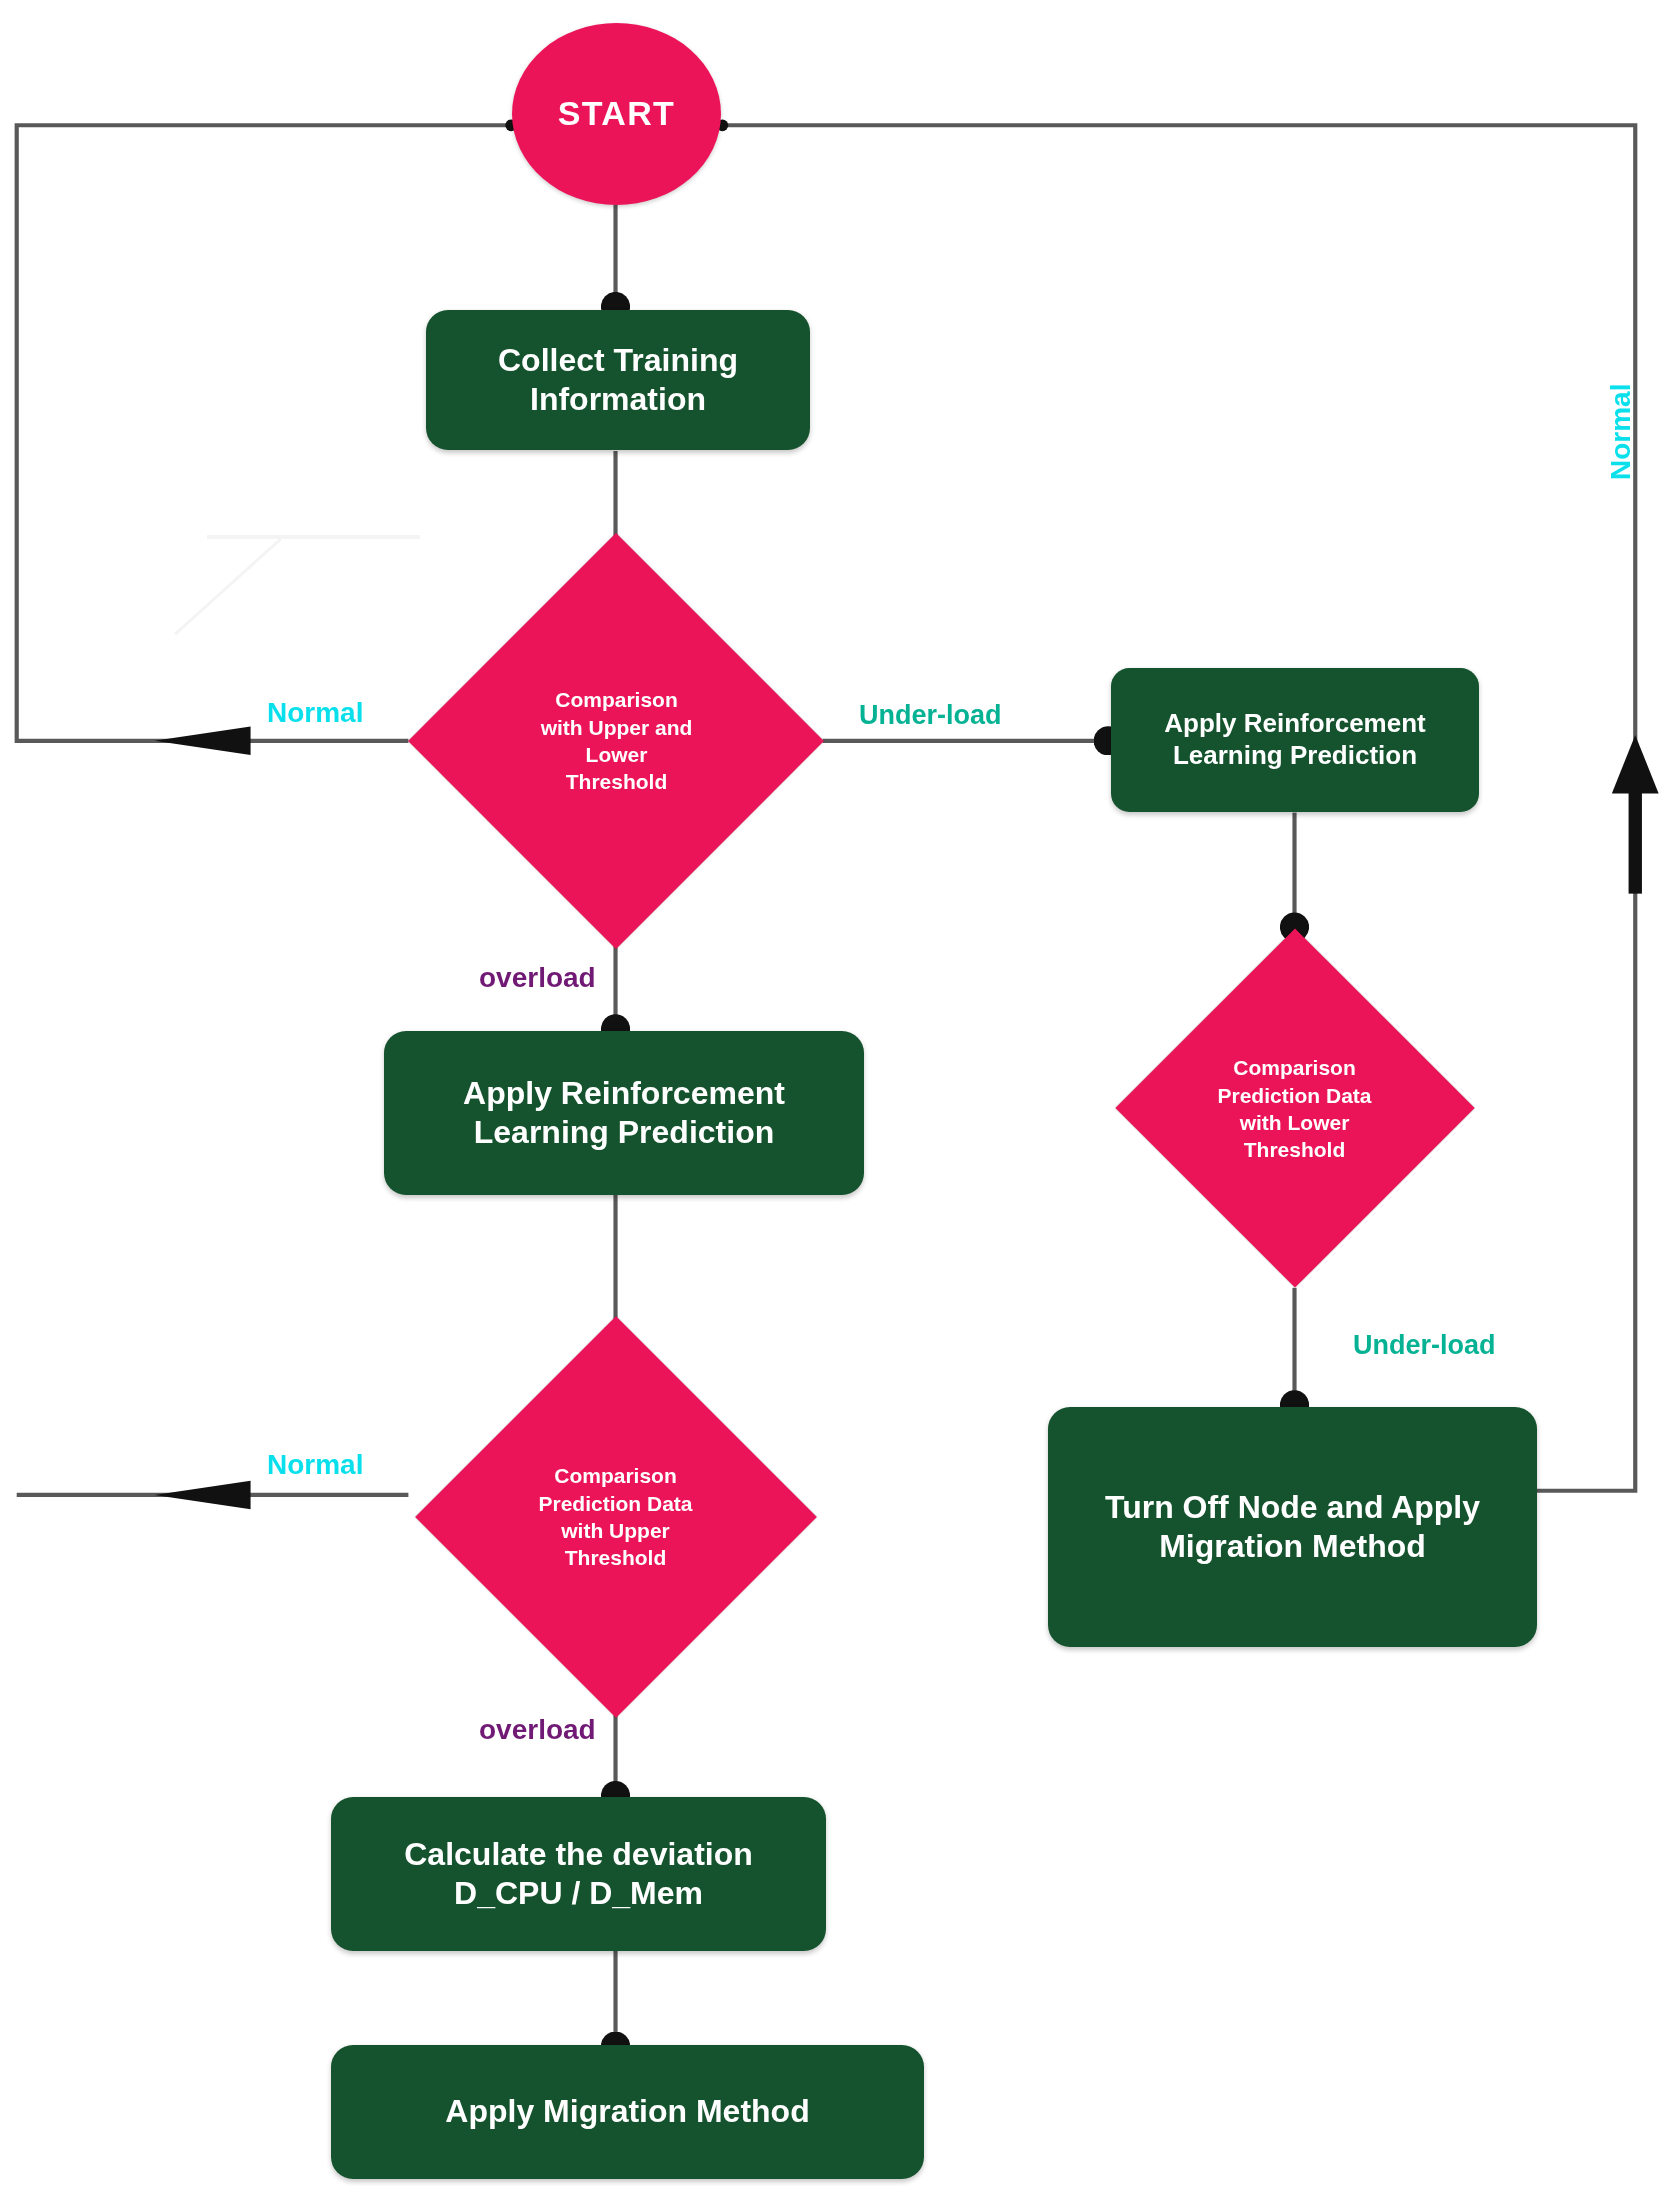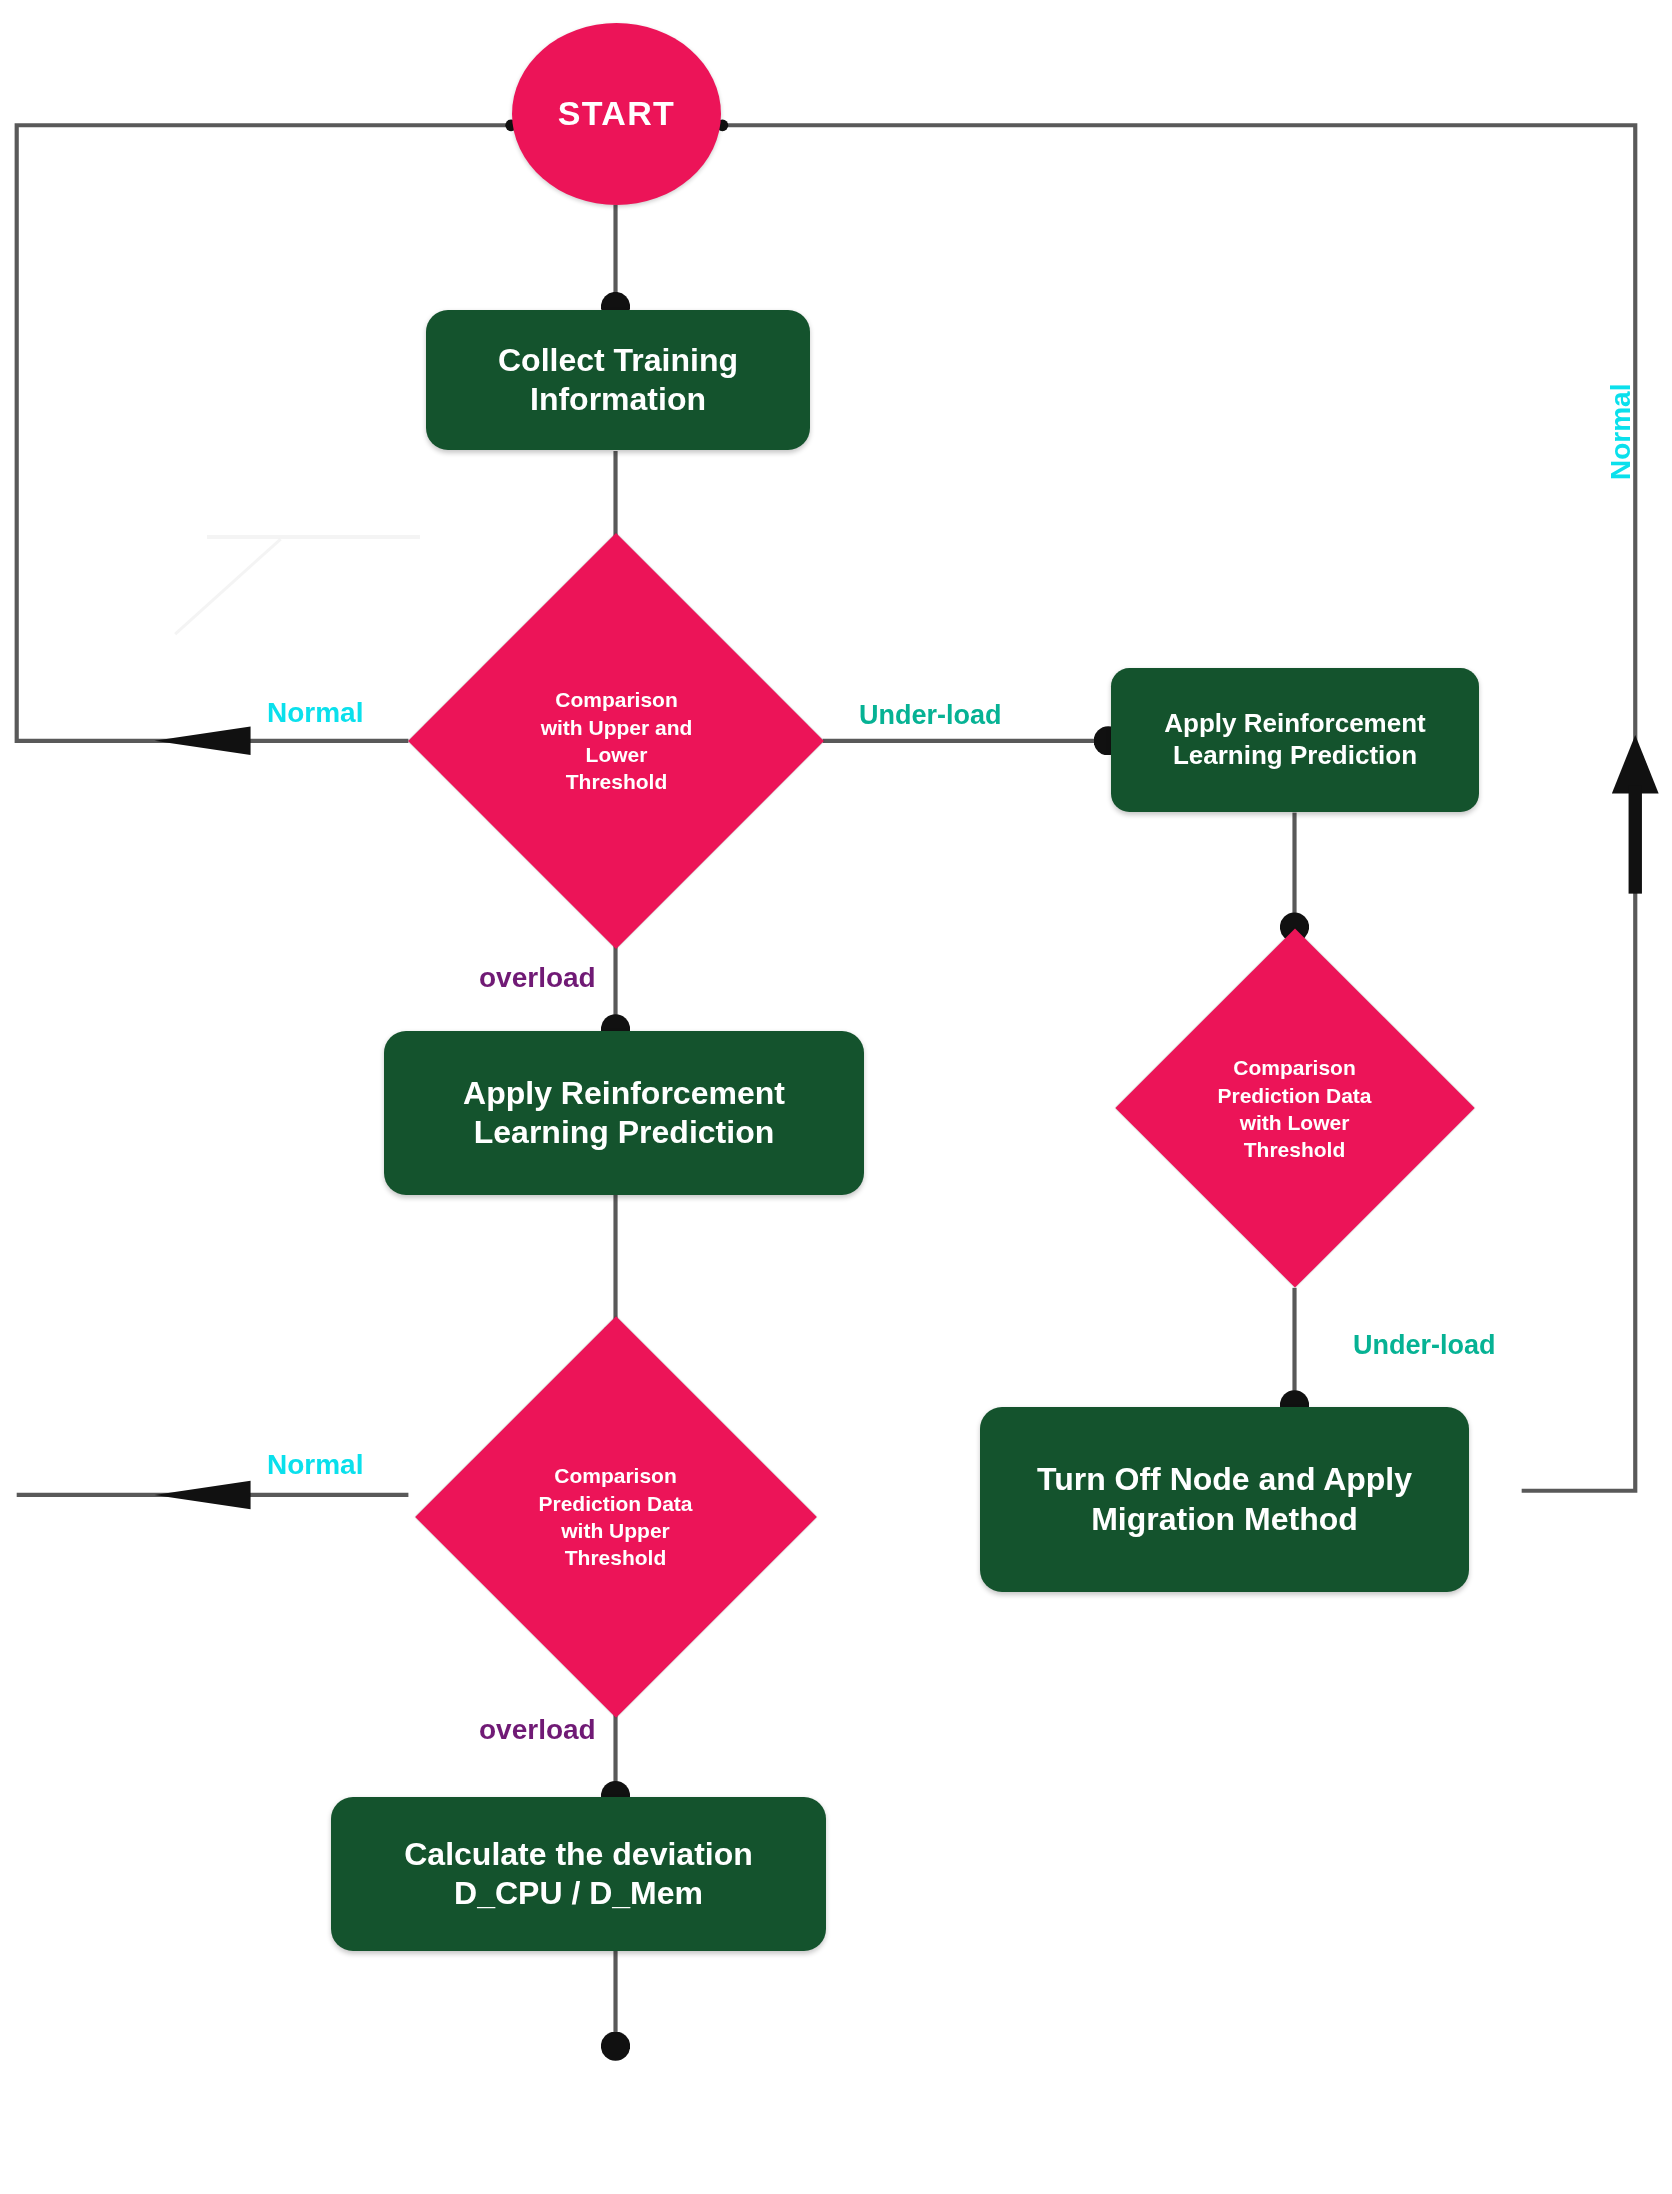--- a/index.html
+++ b/index.html
@@ -194,30 +194,33 @@
 Threshold</span>
   </div>
 
   <div class="node node-decision" style="left:490px; top:1447px; width:251px; height:140px;">
     <span>Comparison
 Prediction Data
 with Upper
 Threshold</span>
   </div>
 
-  <div class="node node-process" style="left:980px; top:1407px; width:489px; height:185px;">
+  <div class="node node-process" style="left:1048px; top:1407px; width:489px; height:240px;">
     <span>Turn Off Node and Apply
 Migration Method</span>
   </div>
 
   <div class="node node-process" style="left:331px; top:1797px; width:495px; height:154px;">
     <span>Calculate the deviation
 D_CPU / D_Mem</span>
   </div>
 
+  <div class="node node-process" style="left:331px; top:2045px; width:593px; height:134px;">
+    <span>Apply Migration Method</span>
+  </div>
 
   <div class="edge-label lbl-normal" style="left:267px; top:697px;">Normal</div>
 
   <div class="edge-label lbl-underload" style="left:859px; top:700px;">Under-load</div>
 
   <div class="edge-label lbl-overload" style="left:479px; top:962px;">overload</div>
 
   <div class="edge-label lbl-underload" style="left:1353px; top:1330px;">Under-load</div>
 
   <div class="edge-label lbl-normal" style="left:267px; top:1449px;">Normal</div>

